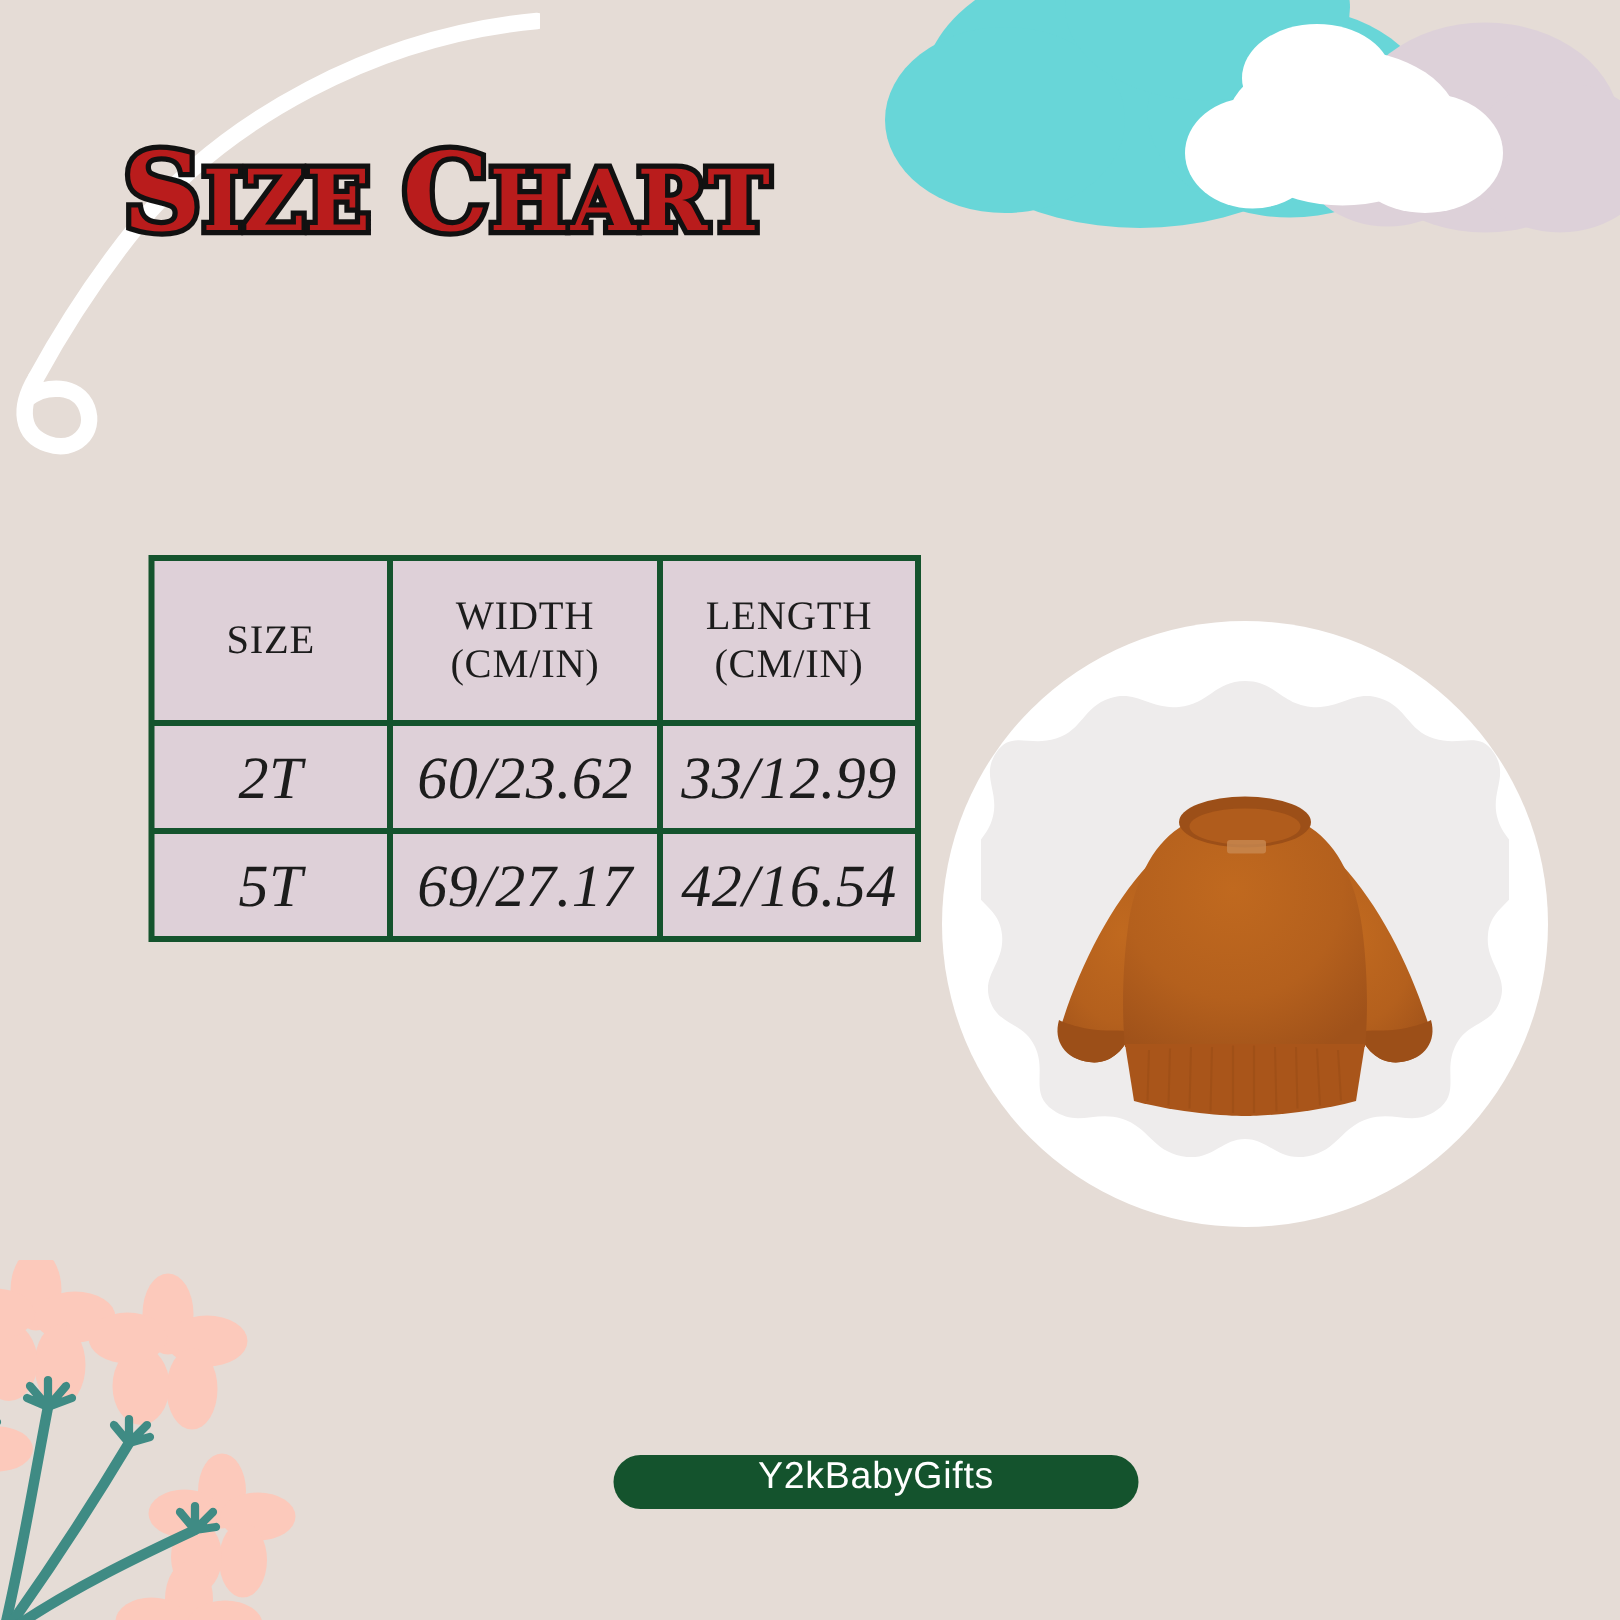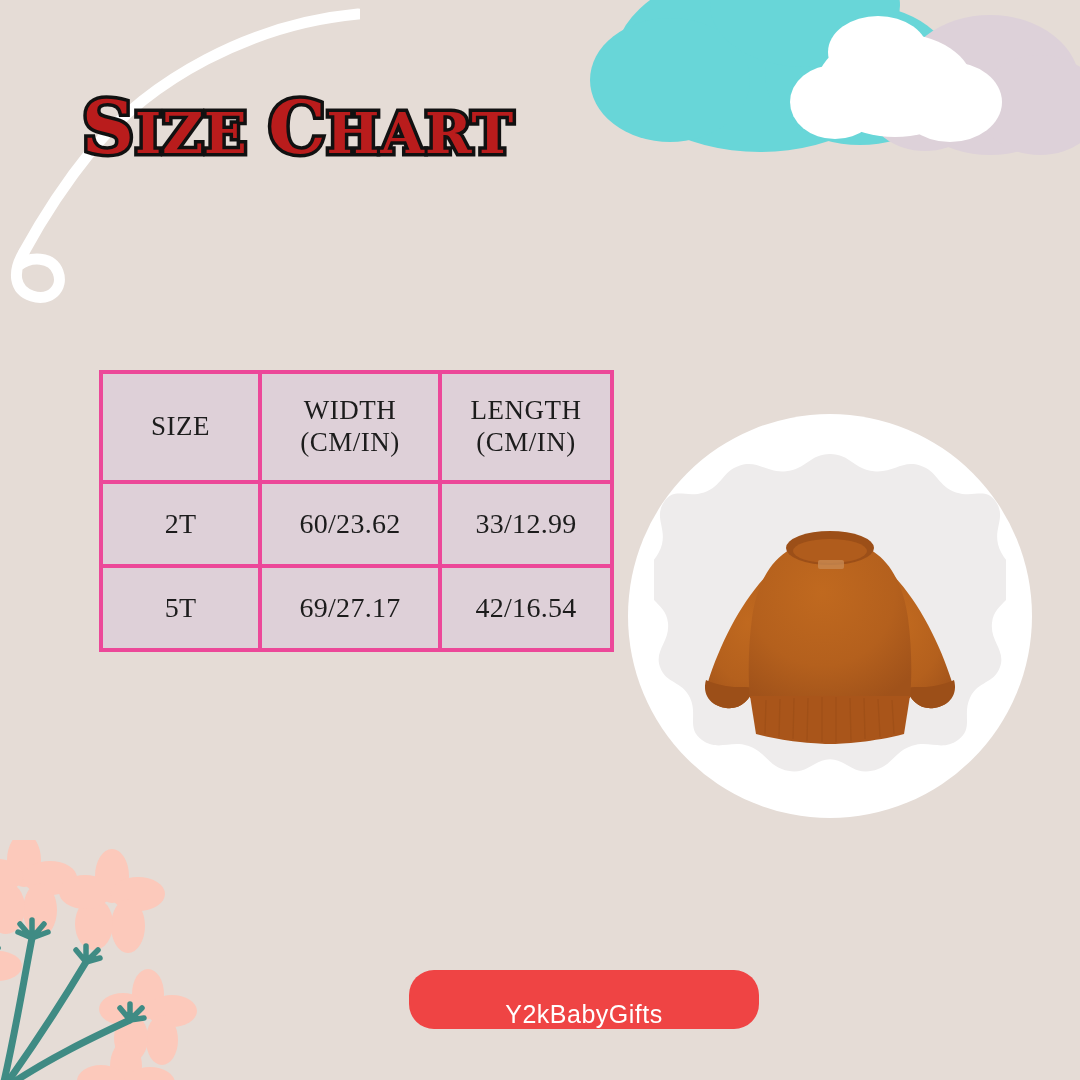--- a/index.html
+++ b/index.html
@@ -64,42 +64,43 @@
   .title-black .sm { font-size: 56px; }
 
   
   #size-table {
     position: absolute;
     left: 99px;
     top: 370px;
     width: 507px;
     border-collapse: separate;
     border-spacing: 4px;
-    background: #ec4899;
+    background: #14532d;
     table-layout: fixed;
   }
   #size-table td, #size-table th {
     background: #ded0d8;
     color: #1c1c1c;
     text-align: center;
     vertical-align: middle;
     font-family: "Liberation Serif", serif;
     font-weight: normal;
     padding: 0;
   }
   #size-table thead th {
     height: 106px;
     font-size: 27px;
     letter-spacing: 0.5px;
     line-height: 1.18;
   }
   #size-table tbody td {
-    height: 80px;
-    font-size: 28px;
+    height: 68px;
+    font-size: 40px;
     letter-spacing: 0.3px;
+    font-style: italic;
   }
   #size-table col.c-size   { width: 155px; }
   #size-table col.c-width  { width: 176px; }
   #size-table col.c-length { width: 168px; }
   .hdr-line2 { display: block; }
 
   
   #photo-circle {
     position: absolute;
     left: 628px;
@@ -121,25 +122,25 @@
     height: 352px;
   }
   #photo-circle svg { display: block; }
 
   
   #brand-pill {
     position: absolute;
     left: 409px;
     top: 970px;
     width: 350px;
-    height: 59px;
+    height: 36px;
     border-radius: 25px;
-    background: #ef4444;
+    background: #14532d;
     display: flex;
-    align-items: flex-end;
+    align-items: flex-start;
     justify-content: center;
   }
   #brand-pill span {
     color: #ffffff;
     font-family: "Liberation Sans", sans-serif;
     font-size: 25px;
     letter-spacing: 0.5px;
   }
 </style>
 </head>

